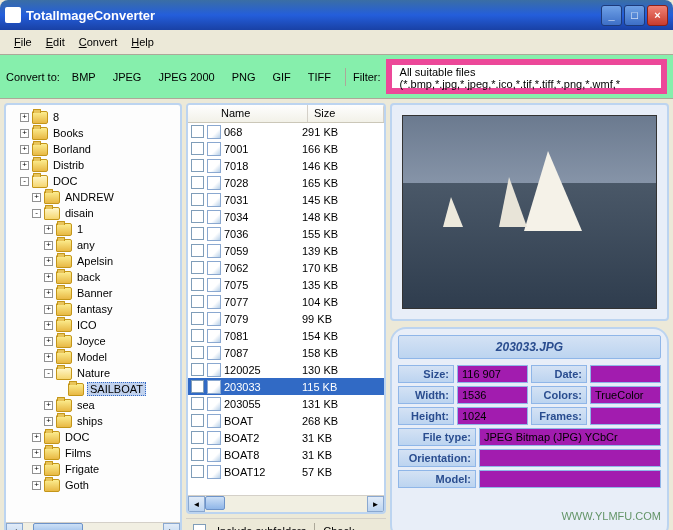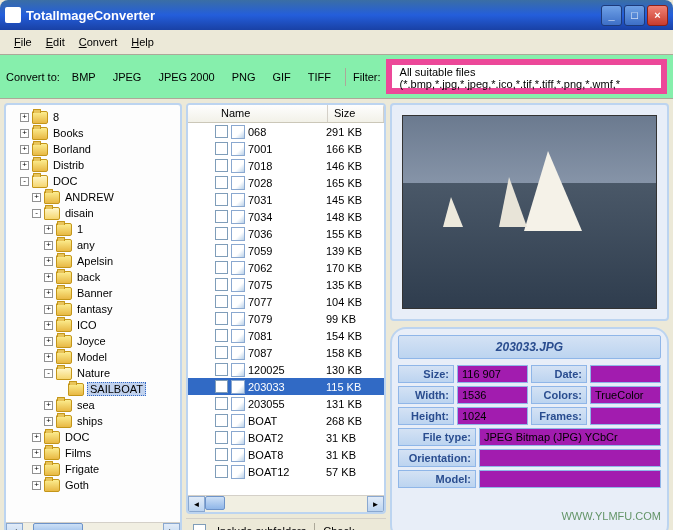--- a/index.html
+++ b/index.html
@@ -32,24 +32,24 @@
 .tree-label { padding: 0 2px; }
 .tree-label.selected { background: #c1d2ee; border: 1px dotted #3169c6; }
 .scroll-h { position: absolute; bottom: 0; left: 0; right: 0; height: 17px; background: #f1efe2; border-top: 1px solid #d4d0c8; display: flex; }
 .scroll-btn { width: 17px; height: 16px; background: linear-gradient(to bottom, #e2ecf8, #bcd4f0); border: 1px solid #8aa8d0; display: flex; align-items: center; justify-content: center; font-size: 8px; }
 .scroll-track { flex: 1; background: #f1efe2; position: relative; }
 .scroll-thumb { position: absolute; height: 14px; background: linear-gradient(to bottom, #cde0f6, #8fb6e8); border: 1px solid #6d93c9; border-radius: 2px; top: 0; }
 .list-panel { width: 200px; display: flex; flex-direction: column; gap: 4px; }
 .file-list { flex: 1; background: white; border: 2px solid #bcd4f0; border-radius: 4px; overflow: hidden; position: relative; }
 .list-header { display: flex; background: linear-gradient(to bottom, #fefefe, #f2f1e8); border-bottom: 1px solid #cbc7b8; height: 18px; }
 .list-header-cell { padding: 2px 6px; border-right: 1px solid #d4d0c8; }
-.list-header-cell:first-child { width: 140px; padding-left: 33px; }
+.list-header-cell:first-child { width: 120px; padding-left: 33px; }
 .list-header-cell:last-child { flex: 1; }
 .list-body { overflow-y: auto; height: calc(100% - 36px); }
-.list-row { display: flex; align-items: center; height: 17px; padding-left: 24px; }
+.list-row { display: flex; align-items: center; height: 17px; }
 .list-row.selected { background: #316ac5; color: white; }
 .list-checkbox { width: 13px; height: 13px; border: 1px solid #7f9db9; background: white; margin: 0 3px; }
 .file-icon { width: 14px; height: 14px; margin-right: 3px; background: linear-gradient(135deg, #fff 60%, #b8d0e8); border: 1px solid #8aa8d0; position: relative; }
 .list-name { width: 78px; overflow: hidden; }
 .list-size { flex: 1; }
 .list-bottom { padding: 4px; display: flex; gap: 8px; align-items: flex-end; border-top: 1px solid #d4d0c8; }
 .right-panel { flex: 1; display: flex; flex-direction: column; gap: 6px; }
 .preview-panel { background: #e8eef8; border: 2px solid #bcd4f0; border-radius: 4px; padding: 10px; height: 218px; }
 .preview-img { width: 100%; height: 100%; border: 1px solid #333; background: linear-gradient(to bottom, #6b7a8f 0%, #8694a8 35%, #4a5868 35%, #2f3d4e 100%); position: relative; overflow: hidden; }
 .sail1 { position: absolute; left: 48%; top: 18%; width: 0; height: 0; border-left: 24px solid transparent; border-right: 34px solid transparent; border-bottom: 80px solid #f5f2e8; }

